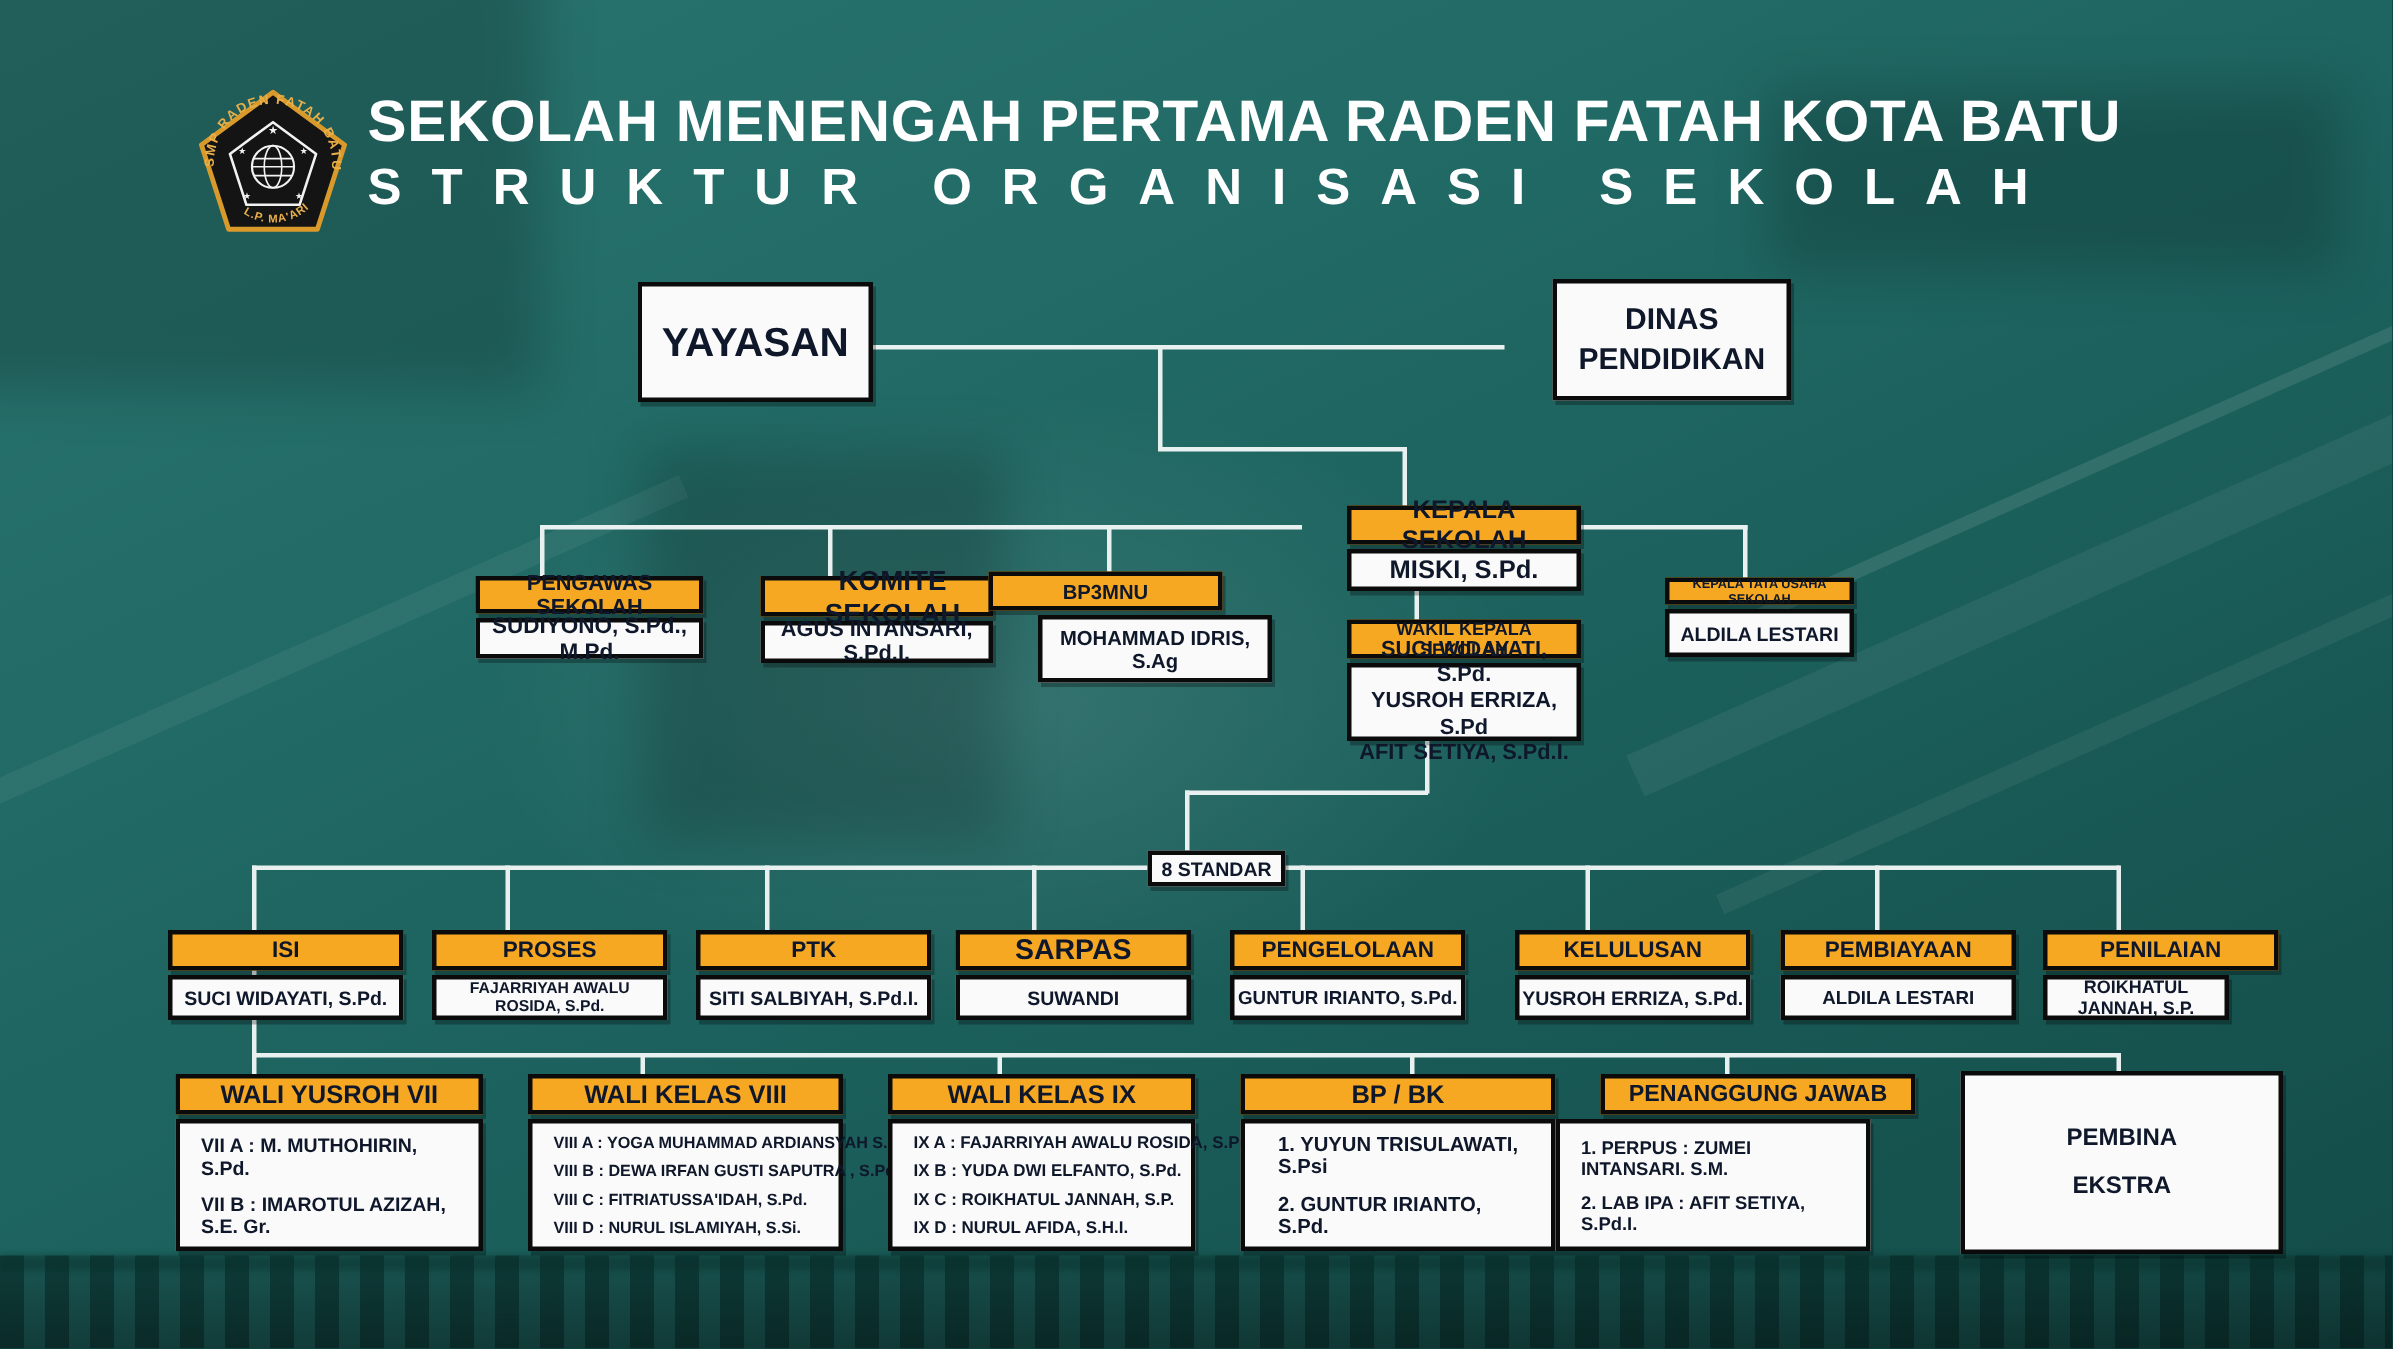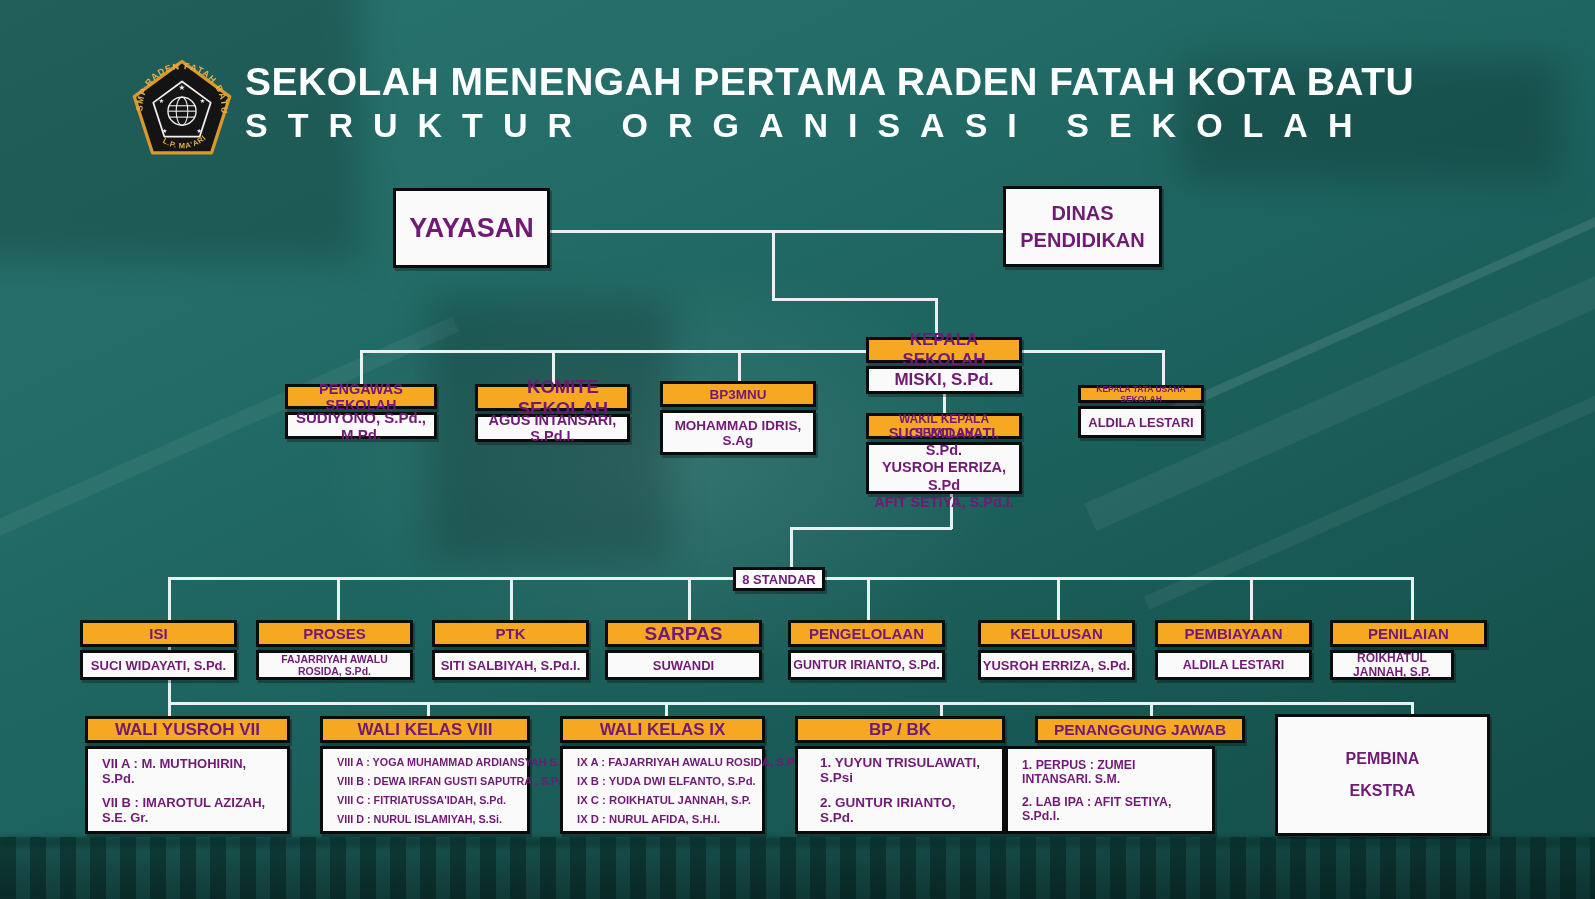--- a/index.html
+++ b/index.html
@@ -17,21 +17,21 @@
        linear-gradient(rgba(0,0,0,.12),rgba(0,0,0,.38)),
        repeating-linear-gradient(90deg,rgba(6,44,41,.55) 0 16px,rgba(31,98,93,.25) 16px 30px);}
   .botbar{left:0;right:0;bottom:52px;height:10px;background:rgba(6,44,41,.45);filter:blur(2px);}
 
   
   .line{position:absolute;background:#E9F1F0;z-index:1;}
 
   
   .obox,.wbox{position:absolute;box-sizing:border-box;border:3px solid #0b0b0b;
       display:flex;align-items:center;justify-content:center;text-align:center;
-      font-weight:700;color:#701a75;z-index:2;box-shadow:2px 3px 0 rgba(0,0,0,.28);}
+      font-weight:700;color:#0f172a;z-index:2;box-shadow:2px 3px 0 rgba(0,0,0,.28);margin-left:32px;}
   .obox{background:#F7A822;}
   .wbox{background:#FAFAFA;}
   .list-body{flex-direction:column;align-items:flex-start;justify-content:center;text-align:left;padding:6px 14px;}
   .list-center{flex-direction:column;align-items:center;justify-content:center;text-align:center;}
 
   
   #main-title{position:absolute;left:245px;top:60px;color:#fff;font-weight:700;
       font-size:39px;letter-spacing:.5px;white-space:nowrap;z-index:2;}
   #sub-title{position:absolute;left:245px;top:106px;color:#fff;font-weight:700;
       font-size:34px;letter-spacing:20px;white-space:nowrap;z-index:2;}
@@ -92,21 +92,21 @@
       <div>YUSROH ERRIZA, S.Pd</div>
       <div>AFIT SETIYA, S.Pd.I.</div>
     </div>
 
   <div class="obox" style="left:285px;top:384px;width:152px;height:25px;font-size:14.5px;">PENGAWAS SEKOLAH</div>
   <div class="wbox" style="left:285px;top:412px;width:152px;height:27px;font-size:15px;">SUDIYONO, S.Pd., M.Pd.</div>
 
   <div class="obox" style="left:475px;top:384px;width:155px;height:27px;font-size:18.5px;padding-left:21px;">KOMITE SEKOLAH</div>
   <div class="wbox" style="left:475px;top:414px;width:155px;height:28px;font-size:14.5px;">AGUS INTANSARI, S.Pd.I.</div>
 
-  <div class="obox" style="left:660px;top:381px;width:156px;height:26px;font-size:13.5px;">BP3MNU</div>
+  <div class="obox" style="left:627px;top:381px;width:156px;height:26px;font-size:13.5px;">BP3MNU</div>
   <div class="wbox" style="left:660px;top:410px;width:156px;height:45px;font-size:13.5px;">MOHAMMAD IDRIS, S.Ag</div>
 
   <div class="obox" style="left:1078px;top:385px;width:126px;height:18px;font-size:8.5px;">KEPALA TATA USAHA SEKOLAH</div>
   <div class="wbox" style="left:1078px;top:406px;width:126px;height:32px;font-size:13px;">ALDILA LESTARI</div>
 
   <div class="wbox" style="left:733px;top:567px;width:92px;height:24px;font-size:13px;">8 STANDAR</div>
 
   <div class="obox" style="left:80px;top:620px;width:157px;height:27px;font-size:15px;">ISI</div>
   <div class="wbox" style="left:80px;top:650px;width:157px;height:30px;font-size:13px;">SUCI WIDAYATI, S.Pd.</div>
 

